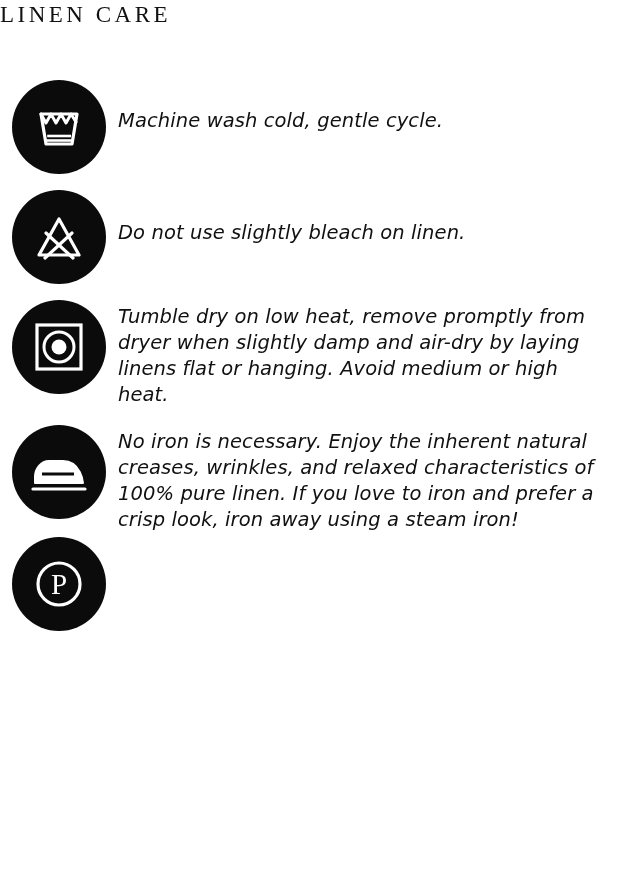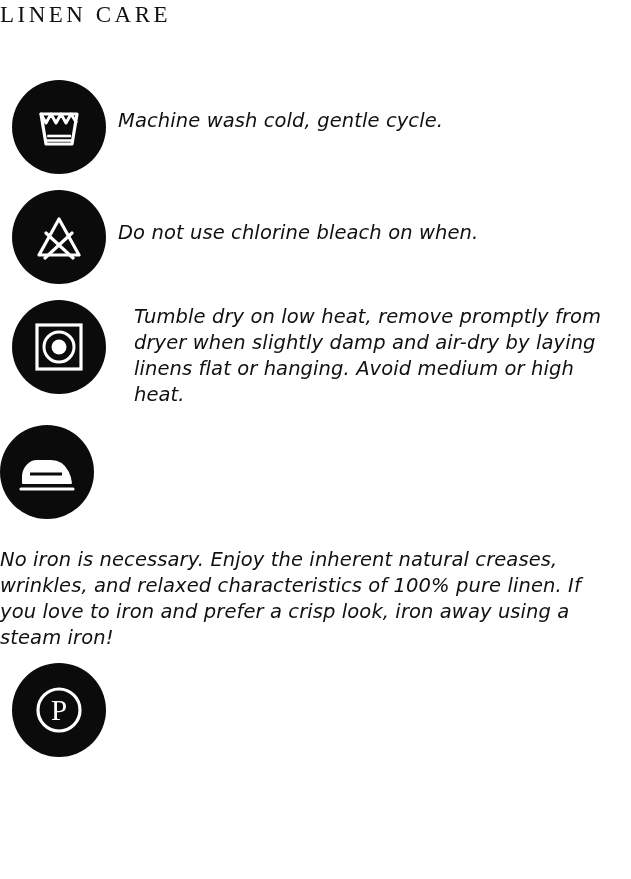--- a/index.html
+++ b/index.html
@@ -68,22 +68,22 @@
     letter-spacing: 0.1px;
   }
   .row-wash .text-cell { padding-top: 28px; }
   .row-bleach .text-cell { padding-top: 30px; }
   .row-dry .text-cell { padding-top: 4px; }
   .row-iron .text-cell { padding-top: 4px; }
   .row-dryclean .text-cell { padding-top: 22px; }
 
   .row-wash { margin-bottom: 16px; }
   .row-bleach { margin-bottom: 16px; }
-  .row-dry { margin-bottom: 16px; gap: 16px; }
-  .row-iron { margin-bottom: 12px; flex-direction: column; }
+  .row-dry { margin-bottom: 16px; }
+  .row-iron { margin-bottom: 4px; }
 </style>
 </head>
 <body>
 
 <div class="page">
 
   <div class="title">LINEN CARE</div>
 
   <div class="care-list">
 
@@ -111,21 +111,21 @@
           <span>
             <svg width="56" height="52" viewBox="0 0 56 52">
               <path d="M28 8 L48 44 L8 44 Z" fill="none" stroke="#ffffff" stroke-width="3.2" stroke-linejoin="round"></path>
               <line x1="15" y1="22" x2="42" y2="47" stroke="#ffffff" stroke-width="3.2" stroke-linecap="round"></line>
               <line x1="41" y1="22" x2="14" y2="47" stroke="#ffffff" stroke-width="3.2" stroke-linecap="round"></line>
             </svg>
           </span>
         </div>
       </div>
       <div class="text-cell">
-        <div class="care-text">Do not use chlorine bleach on when.</div>
+        <div class="care-text">Do not use slightly bleach on linen.</div>
       </div>
     </div>
 
     <div class="care-row row-dry">
       <div class="icon-cell">
         <div class="badge">
           <span>
             <svg width="58" height="58" viewBox="0 0 58 58">
               <rect x="7" y="7" width="44" height="44" fill="none" stroke="#ffffff" stroke-width="3.2"></rect>
               <circle cx="29" cy="29" r="15" fill="none" stroke="#ffffff" stroke-width="3"></circle>

